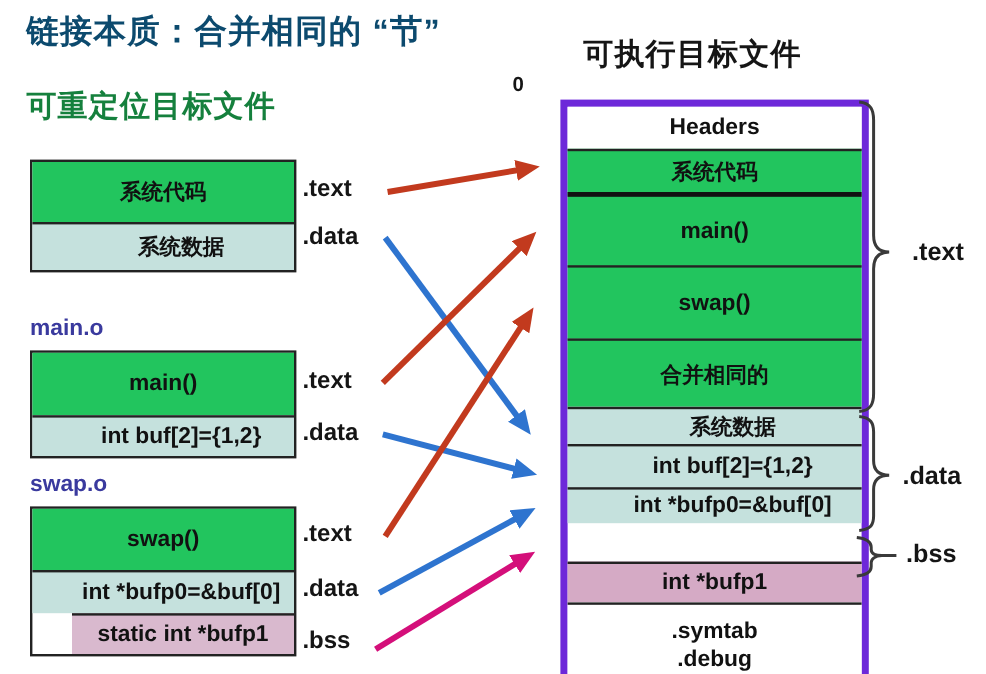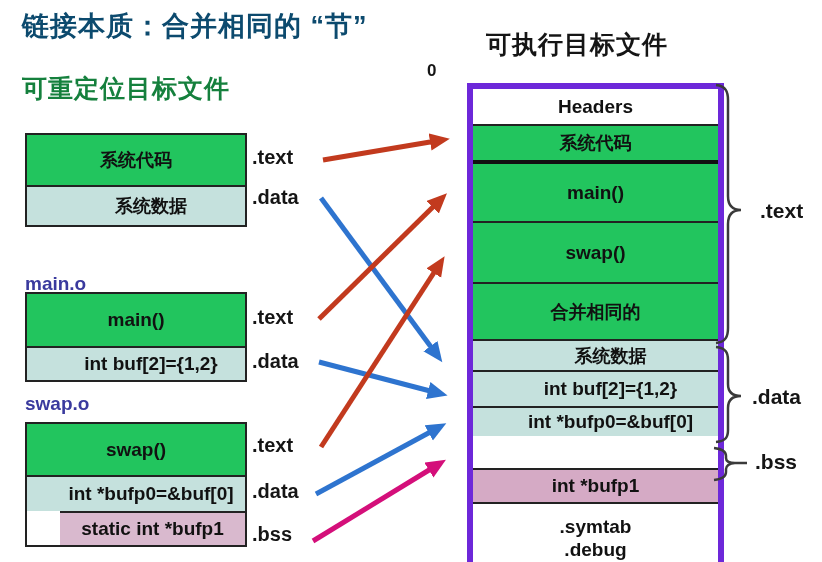--- a/index.html
+++ b/index.html
@@ -46,21 +46,21 @@
   <div class="abs" id="exec-heading">可执行目标文件</div>
   <div class="abs" id="origin-label">0</div>
 
   <div class="filebox" style="top:133px;">
     <div class="frow pink cn" style="height:50px;">系统代码</div>
     <div class="frow teal cn" style="height:40px;">系统数据</div>
   </div>
   <div class="sec-label" style="top:146px;">.text</div>
   <div class="sec-label" style="top:186px;">.data</div>
 
-  <div class="file-label" style="top:273px;">main.o</div>
+  <div class="file-label" style="top:263px;">main.o</div>
   <div class="filebox" style="top:292px;">
     <div class="frow pink code" style="height:52px;">main()</div>
     <div class="frow teal code" style="height:34px;">int buf[2]={1,2}</div>
   </div>
   <div class="sec-label" style="top:306px;">.text</div>
   <div class="sec-label" style="top:350px;">.data</div>
 
   <div class="file-label" style="top:393px;">swap.o</div>
   <div class="filebox" style="top:422px;">
     <div class="frow pink code" style="height:51px;">swap()</div>

